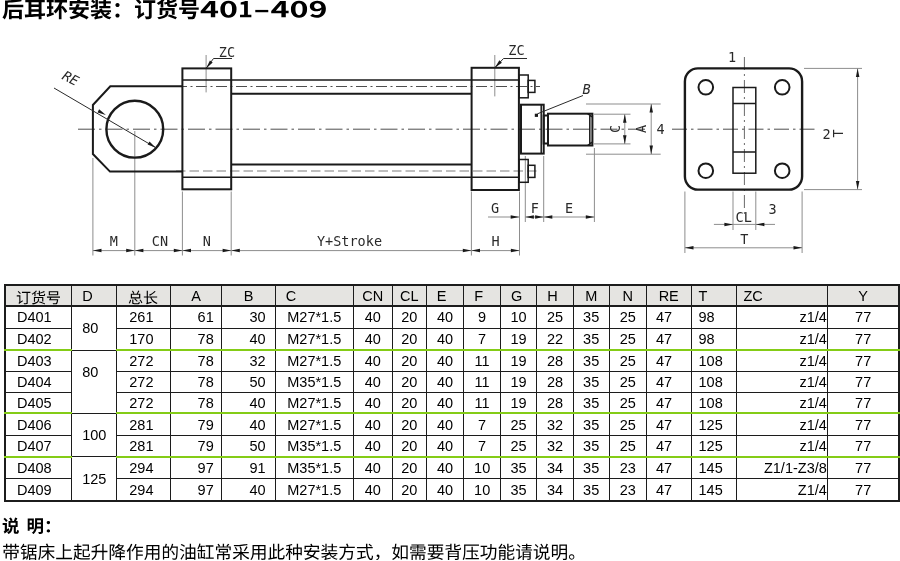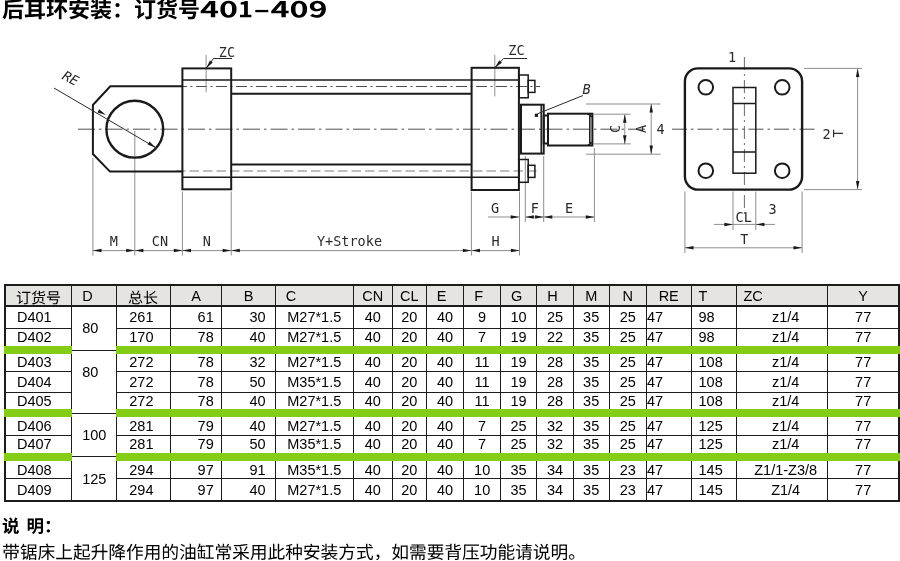--- a/index.html
+++ b/index.html
@@ -8,25 +8,25 @@
   .title { position:absolute; left:2px; top:-2.5px; }
   .drawing { position:absolute; left:0; top:30px; }
   table.spec { position:absolute; left:4px; top:284px; border-collapse:collapse; table-layout:fixed;
                width:893px; font-size:14.5px; color:#000; }
   table.spec th, table.spec td { border:1px solid #1c1c1c; padding:0; overflow:hidden;
                white-space:nowrap; font-weight:normal; }
   table.spec { border:2px solid #1c1c1c; }
   table.spec thead tr { height:21px; }
   table.spec thead th { background:#e5e4e1; border-bottom:2px solid #1c1c1c; }
   table.spec tbody tr { height:21.15px; }
-  table.spec tr.gend td { border-bottom:8px solid #84cc16; }
+  table.spec tr.gend td { border-bottom:2px solid #84cc16; }
   table.spec .al-c { text-align:center; }
   table.spec .al-l7 { text-align:left; padding-left:7px; }
-  table.spec .al-l8 { text-align:center; padding-left:8px; }
-  table.spec .al-l9 { text-align:left; }
+  table.spec .al-l8 { text-align:right; padding-left:8px; }
+  table.spec .al-l9 { text-align:left; padding-left:9px; }
   table.spec .al-l10 { text-align:left; padding-left:10px; }
   table.spec .al-l11 { text-align:left; padding-left:11px; }
   table.spec .al-l12 { text-align:left; padding-left:12px; }
   table.spec .al-l13 { text-align:left; padding-left:27px; }
   th .cjk { display:inline-block; vertical-align:middle; margin-top:3px; }
   .cjk svg { display:block; }
   td.dcell { vertical-align:top; }
   .dwrap { display:flex; align-items:center; }
   .dwrap.s2 { height:42.5px;text-align:right; }
   .dwrap.s3 { height:42.5px; }

